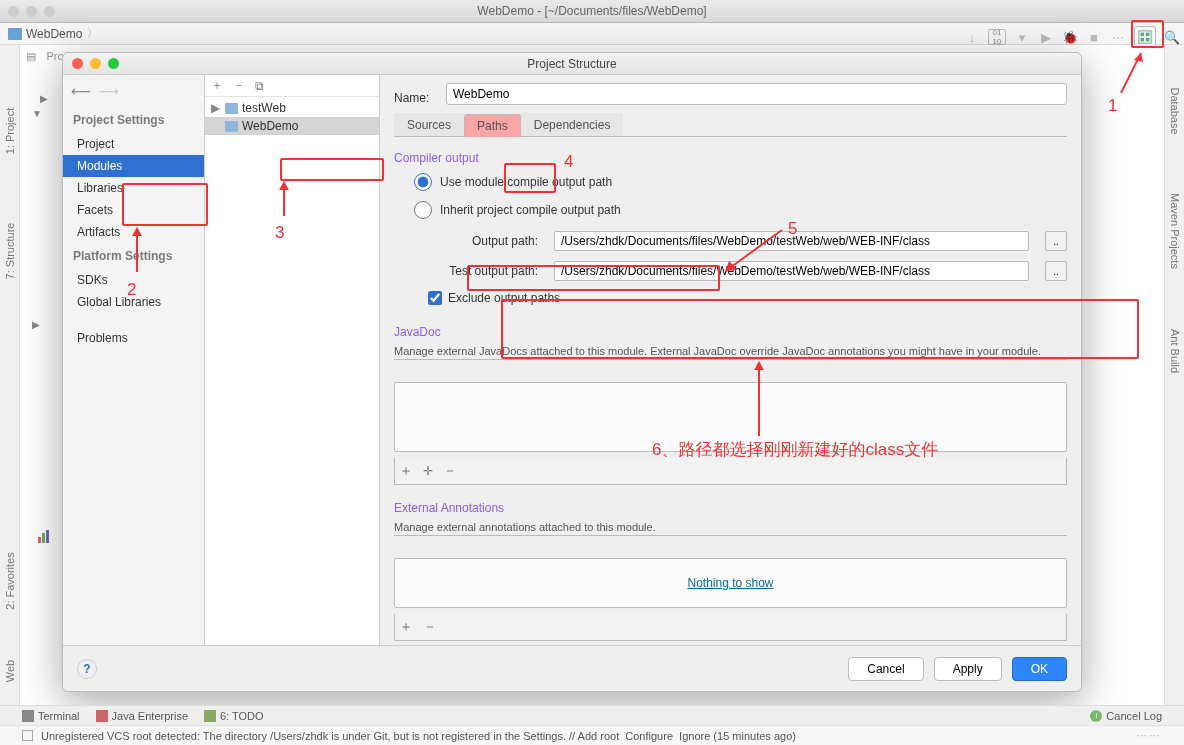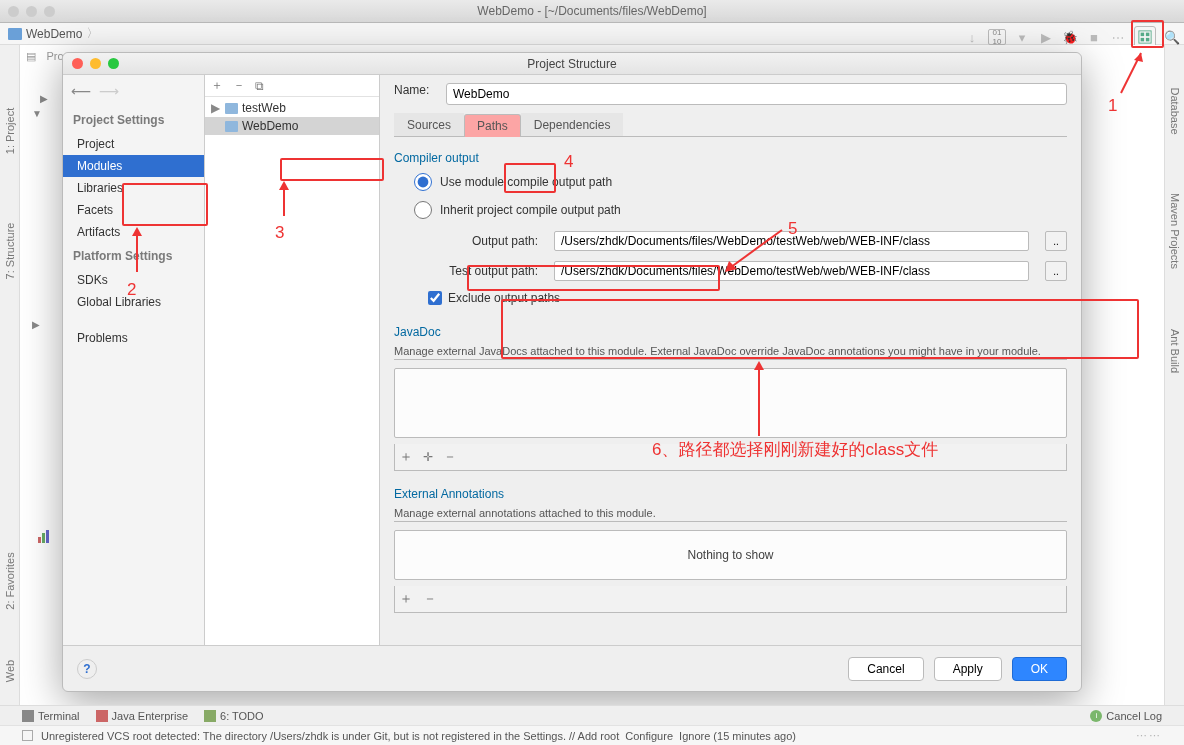--- a/index.html
+++ b/index.html
@@ -41,37 +41,37 @@
 .dlg-left .item { padding: 4px 14px; font-size: 12px; color: #333; cursor: pointer; }
 .dlg-left .item.sel { background: #2f6fd0; color: #fff; }
 .dlg-middle { width: 175px; border-right: 1px solid #ccc; background: #fff; }
 .dlg-middle .toolbar { height: 22px; display: flex; align-items: center; gap: 10px; padding: 0 6px; border-bottom: 1px solid #e2e2e2; color: #777; }
 .dlg-middle .tree { padding: 2px 0; }
 .dlg-middle .trow { display: flex; align-items: center; gap: 4px; padding: 2px 6px; font-size: 12px; }
 .dlg-middle .trow .arr { color:#888; width:10px; }
 .dlg-middle .trow .fold { width:13px; height:11px; background:#8fb7dd; border-radius:1px; }
 .dlg-middle .trow.sel { background:#d4d4d4; }
 .dlg-main { flex: 1; padding: 8px 14px 0; display: flex; flex-direction: column; gap:6px; overflow:hidden; }
-.row { display:flex; align-items:flex-start; gap:8px; }
+.row { display:flex; align-items:flex-end; gap:8px; }
 .row label { width: 44px; font-size:12px; color:#333; }
 .row input[type=text] { flex:1; height:22px; padding:0 6px; border:1px solid #bbb; border-radius:3px; background:#fff; font-size:12px; }
 .tabs { display:flex; gap:0; border-bottom:1px solid #bbb; margin-top:2px; }
 .tabs .tab { padding:4px 12px; font-size:12px; color:#555; border:1px solid transparent; border-bottom:none; cursor:pointer; background:#e6e6e6; }
 .tabs .tab.active { background:#fca5a5; border-color:#bbb; border-radius:3px 3px 0 0; position:relative; top:1px; }
-.section-title { font-size:12px; color:#0369a1; margin-top:8px; }
+.section-title { font-size:12px; color:#8b5cf6; margin-top:8px; }
 .radio-row { display:flex; align-items:center; gap:8px; margin-left:20px; font-size:12px; padding:2px 0; }
 .radio-row input[type=radio] { accent-color:#2f6fd0; width:18px; height:18px; }
 .pathrow { display:flex; align-items:center; gap:16px; margin-left:34px; margin-top:4px; }
 .pathrow .lbl { width:110px; text-align:right; font-size:12px; color:#333; }
 .pathrow input { flex:1; height:20px; border:1px solid #bbb; border-radius:2px; padding:0 6px; font-size:12px; background:#fff; }
 .pathrow button { width:22px; height:20px; border:1px solid #bbb; background:#f2f2f2; border-radius:2px; font-size:10px; cursor:pointer; }
 .chkrow { display:flex; align-items:center; gap:6px; margin-left:34px; margin-top:4px; font-size:12px; }
 .chkrow input { accent-color:#2f6fd0; width:14px; height:14px; }
 .small-desc { font-size:11px; color:#555; border-bottom:1px solid #bbb; padding-bottom:2px; }
-.empty-box { border:1px solid #bbb; height:70px; margin-top:2px; background:#fcfcfc; border-radius:2px; display:flex; align-items:center; justify-content:center; color:#404040; font-size:12px; }
+.empty-box { border:1px solid #bbb; height:70px; margin-top:16px; background:#fcfcfc; border-radius:2px; display:flex; align-items:center; justify-content:center; color:#0369a1; font-size:12px;text-decoration:underline; }
 .add-rem { display:flex; gap:10px; color:#777; padding:4px 4px; border:1px solid #bbb; border-top:none; background:#f2f2f2; font-size:14px; align-items:center; }
 .add-rem .plus-sm { font-size:12px; }
 .dlg-footer { height: 46px; border-top:1px solid #ccc; display:flex; align-items:center; justify-content:flex-end; gap:10px; padding:0 14px; }
 .dlg-footer .help { margin-right:auto; width:20px; height:20px; border:1px solid #ccc; border-radius:50%; color:#2f6fd0; display:flex; align-items:center; justify-content:center; font-weight:bold; font-size:12px; cursor:pointer; }
 .dlg-footer button { height:24px; padding:0 18px; border-radius:4px; border:1px solid #bbb; background:#fff; font-size:12px; cursor:pointer; }
 .dlg-footer button.primary { background:#2e86ff; color:#fff; border-color:#1e6bd6; }
 
 
 .anno { position:absolute; border:2px solid #e33; border-radius:2px; pointer-events:none; }
 .anno-text { position:absolute; color:#e33; font-size:17px; font-family:"Helvetica Neue",Arial; pointer-events:none; }

